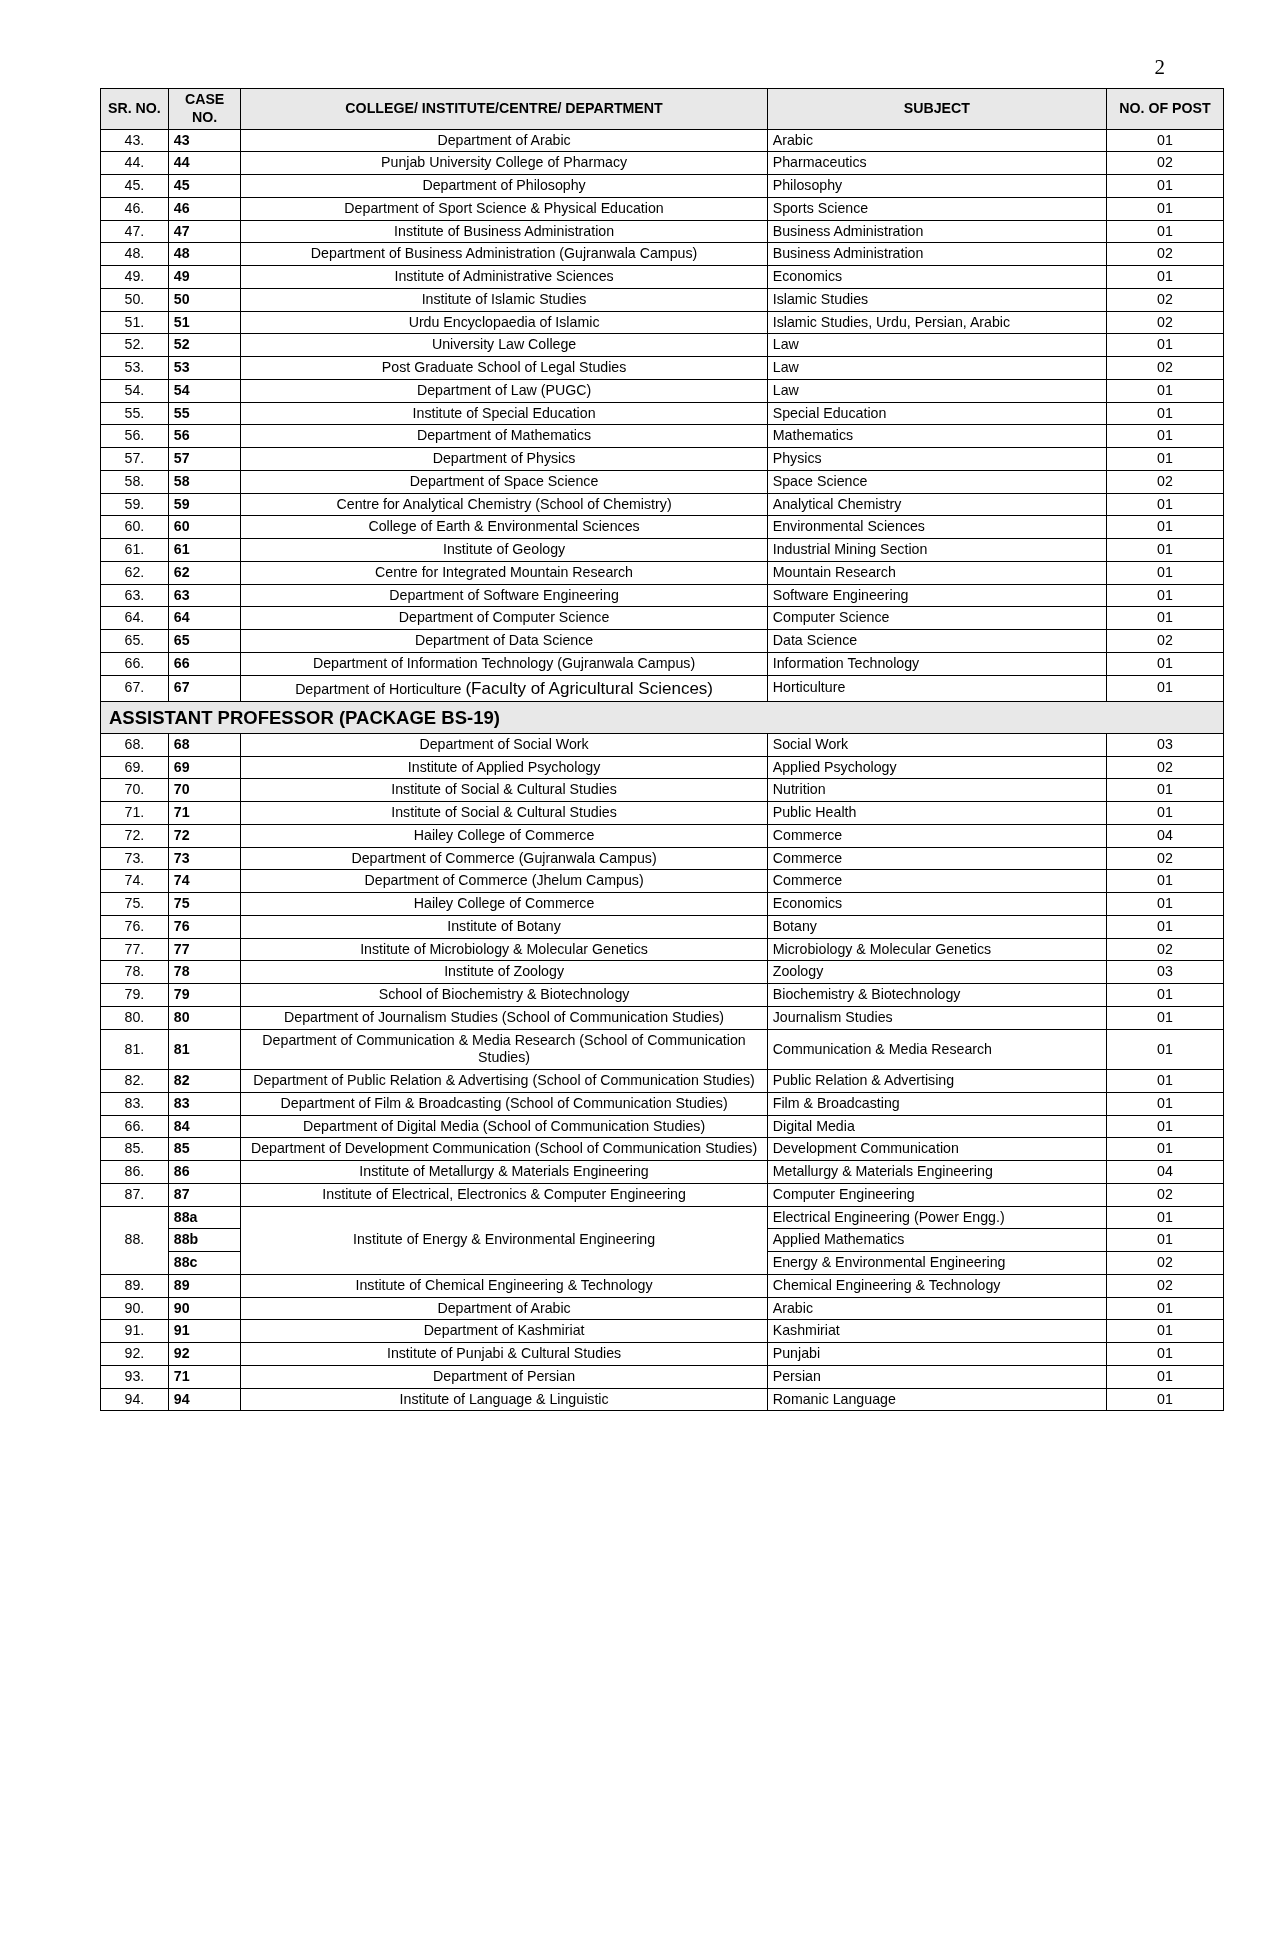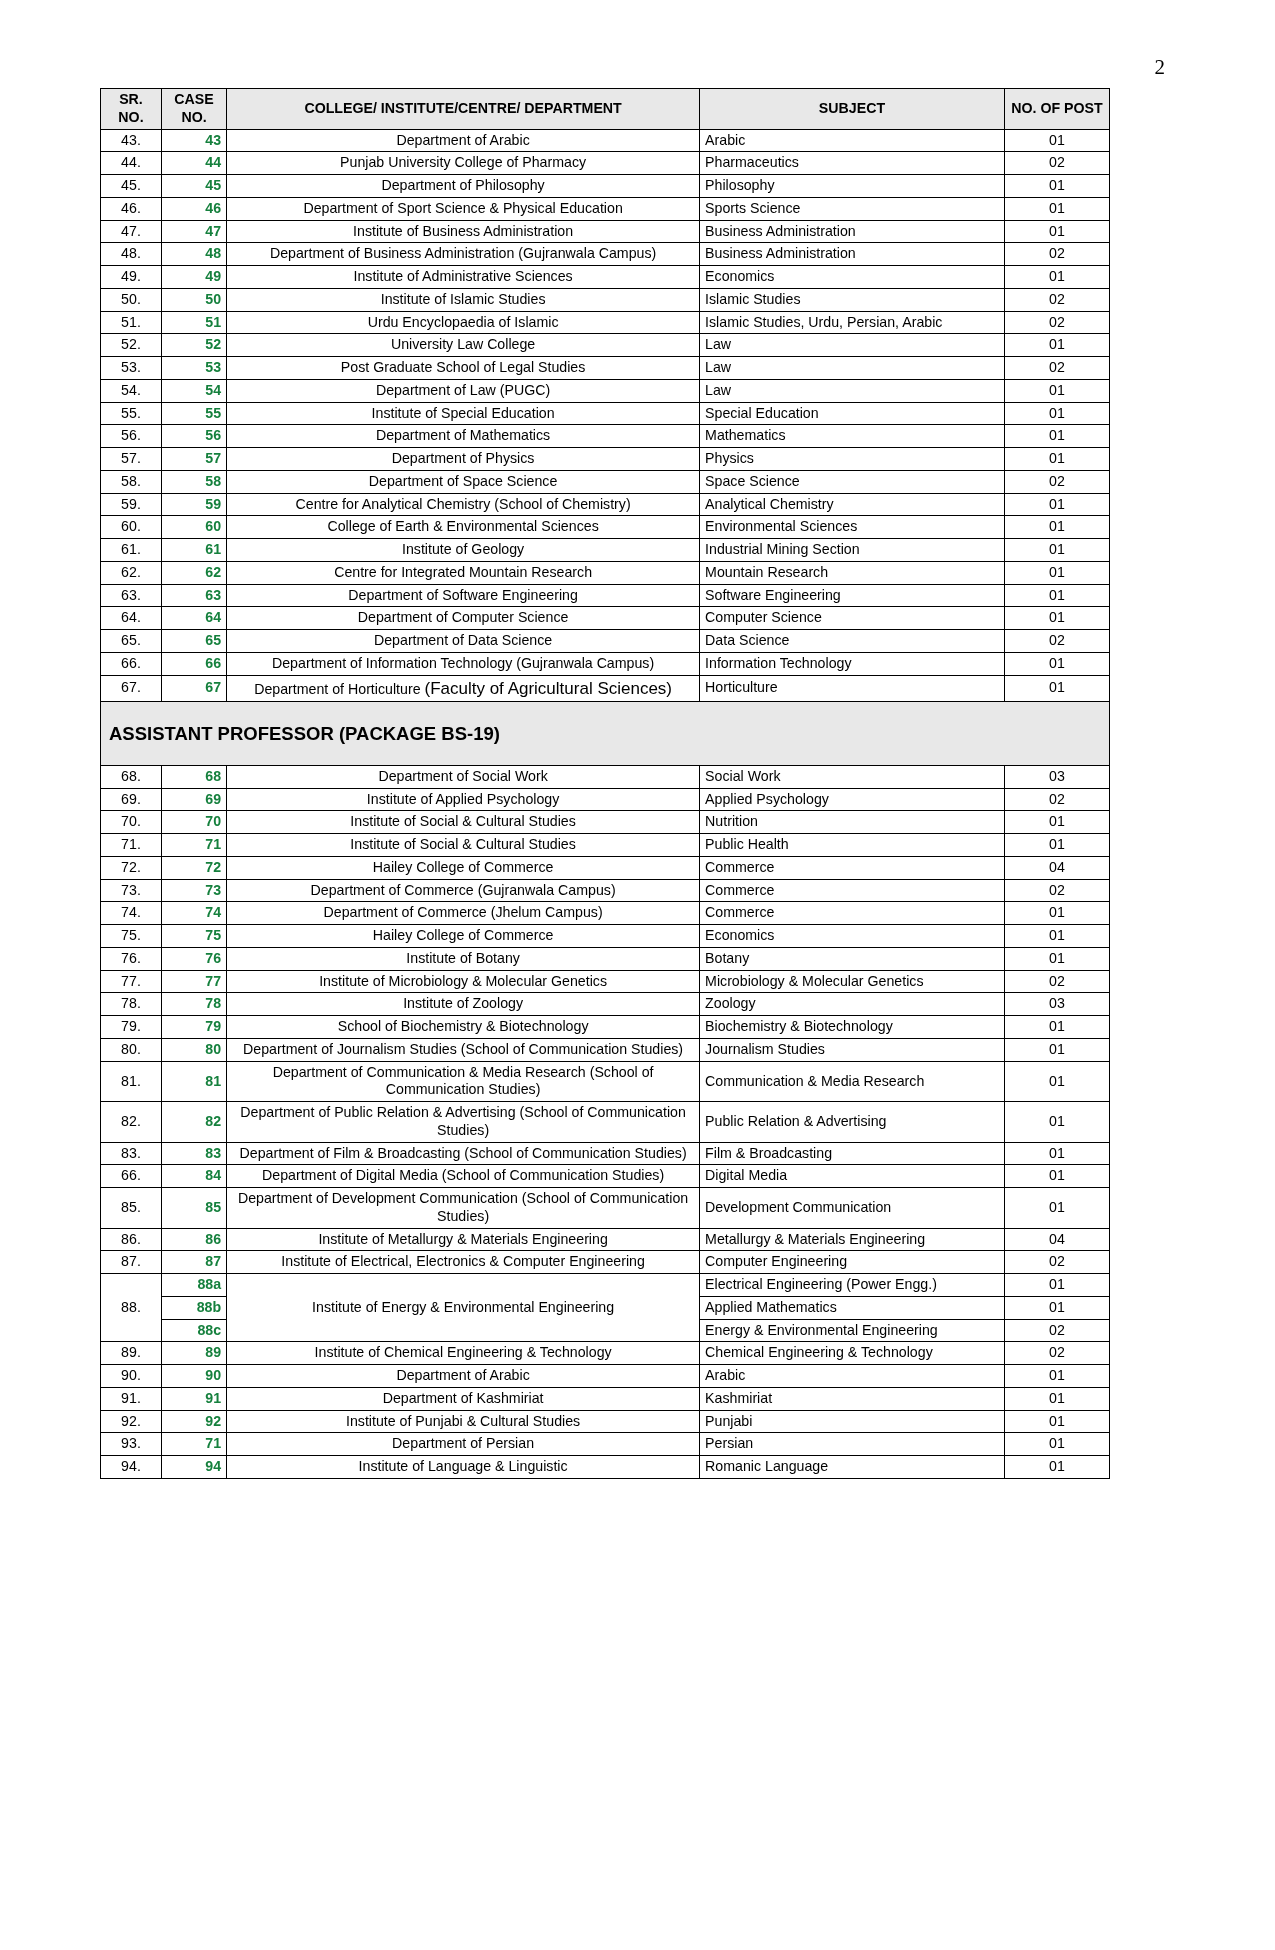--- a/index.html
+++ b/index.html
@@ -22,21 +22,21 @@
     padding: 60px 100px 0 100px;
   }
   .page-number {
     position: absolute;
     top: 55px;
     right: 110px;
     font-size: 21px;
     font-family: "Liberation Serif", serif;
   }
   table.main {
-    width: 1010px;
+    width: 1124px;
     border-collapse: collapse;
     margin-top: 28px;
     table-layout: fixed;
   }
   table.main td, table.main th {
     border: 1px solid #000000;
     padding: 2px 5px;
     font-size: 14.2px;
     vertical-align: middle;
     line-height: 1.25;
@@ -53,33 +53,33 @@
   col.c-case { width: 62px; }
   col.c-dept { width: 450px; }
   col.c-subj { width: 290px; }
   col.c-post { width: 100px; }
 
   td.sr {
     text-align: center;
     padding-left: 8px;
   }
   td.case {
-    text-align: right;
-    color: #15803d;
+    text-align: left;
+    color: #000000;
     font-weight: bold;
   }
   td.dept { text-align: center; }
   td.subj { text-align: left; }
   td.post { text-align: center; }
 
   tr.section-row td {
     background: #e8e8e8;
     font-weight: bold;
     font-size: 18.5px;
-    padding: 20px 8px;
+    padding: 4px 8px;
     text-align: left;
   }
   .small-note {
     font-size: 17px;
   }
 </style>
 </head>
 <body>
 
 <div class="page">

